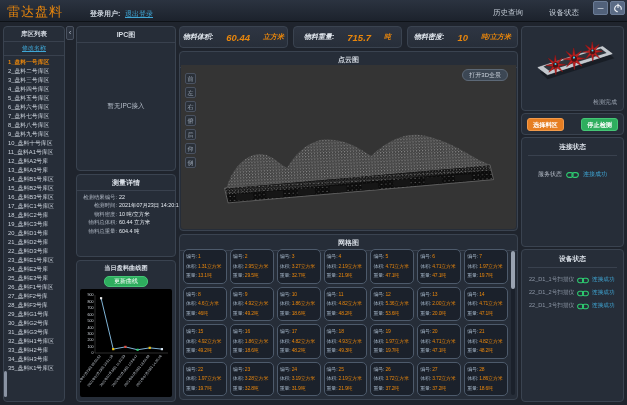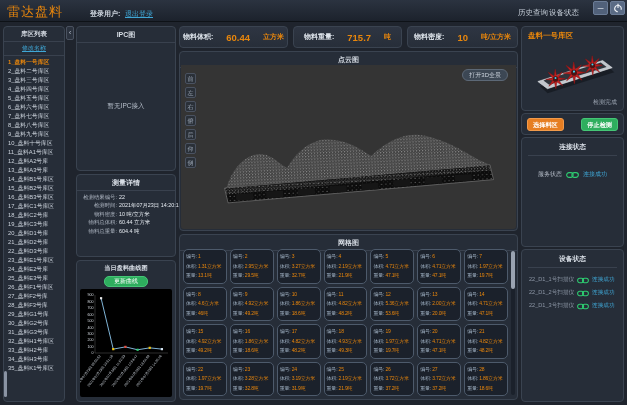--- a/index.html
+++ b/index.html
@@ -13,21 +13,21 @@
   
   .header {
     position:absolute; top:0; left:0; right:0; height:22px;
     background:linear-gradient(#2b3340,#1c222c);
     border-bottom:1px solid #0e1217;
   }
   .app-title { position:absolute; left:7px; top:3px; font-size:13px; font-weight:normal; color:#e8860c; letter-spacing:1px;}
   .login-label { position:absolute; left:90px; top:9px; font-size:7px; color:#cfd6df; font-weight:bold;}
   .logout-link { position:absolute; left:125px; top:9px; font-size:7px; color:#3fa7d6; text-decoration:underline; cursor:pointer;}
   .hdr-link { position:absolute; top:8px; font-size:7.5px; color:#c8d0da; cursor:pointer;}
-  .hdr-link.history { right:79px; }
+  .hdr-link.history { right:104px; }
   .hdr-link.devstat { right:48px; }
   .win-btn {
     position:absolute; top:1px; width:15px; height:14px; background:#51617a;
     border:1px solid #6b7c96; border-radius:2px; color:#eef2f7;
     display:flex; align-items:center; justify-content:center; font-size:8px; cursor:pointer;
   }
   .win-btn.min { right:19px; }
   .win-btn.pwr { right:2px; background:#5a6b85; }
   
   .panel { position:absolute; background:#262d38; border:1px solid #3a4350; border-radius:4px; }
@@ -65,21 +65,21 @@
     color:#fff; font-size:6px; line-height:9px; text-align:center; cursor:pointer;
   }
   .chart-wrap { margin:0 3px; background:#000; height:108px; border-radius:2px;}
   .ytick { font-size:3.6px; fill:#d8dde4; text-anchor:end; }
   .xtick { font-size:3.4px; fill:#cfd6df; text-anchor:end; }
   
   .stat-box {
     position:absolute; top:26px; height:22px;
     background:linear-gradient(#2e3542,#272e39);
     border:1px solid #3a4350; border-radius:4px;
-    display:flex; align-items:center; justify-content:center; gap:13px;
+    display:flex; align-items:center; justify-content:center; gap:13px;font-style:italic;
   }
   .stat-box .s-lbl { font-size:7px; color:#dde3ea; font-weight:bold;}
   .stat-box .s-val { font-size:9.5px; color:#e8860c; font-weight:bold;}
   .stat-box .s-unit { font-size:7px; color:#e8860c; font-weight:bold;}
   
   .pc-panel { left:179px; top:51px; width:339px; height:180px; }
   .pc-body { position:absolute; top:13px; left:1px; right:1px; bottom:1px; background:#343434; border-radius:0 0 3px 3px; overflow:hidden;}
   .view-col { position:absolute; left:4px; top:8px; display:flex; flex-direction:column; gap:3px;}
   .view-btn {
     width:11px; height:11px; background:#2a3038; border:1px solid #4a5260; border-radius:2px;
@@ -502,21 +502,20 @@
         <div><span class="glbl">体积:</span> <span class="gval"><span>1.86</span><span>立方米</span></span></div>
         <div><span class="glbl">重量:</span> <span class="gval"><span>18.6</span><span>吨</span></span></div>
       </div>
     </div>
   <div class="grid-scroll">
       <div class="grid-thumb"></div>
     </div>
 </div>
 
 <div class="panel r-card1">
-  <div class="r-area-title">盘料一号库区</div>
   <svg width="100" height="58" viewBox="0 0 100 62" style="display:block;margin:0 auto">
     <g transform="rotate(-2 50 31)">
       <polygon points="14,47 86,27 94,35 22,55" fill="#11151b" opacity="0.65"></polygon>
       <polygon points="12,42 82,22 92,30 22,50" fill="#c2c7cd" stroke="#e0e3e7" stroke-width="0.6"></polygon>
       <polygon points="18,41 80,24 86,29 24,46" fill="#30353c"></polygon>
       <use href="#burst" x="-12" y="-12" width="24" height="24" transform="translate(31 40) scale(0.95)"></use>
       <use href="#burst" x="-12" y="-12" width="24" height="24" transform="translate(51 34) scale(1.05)"></use>
       <use href="#burst" x="-12" y="-12" width="24" height="24" transform="translate(71 27) scale(0.95)"></use>
     </g>
   </svg>

